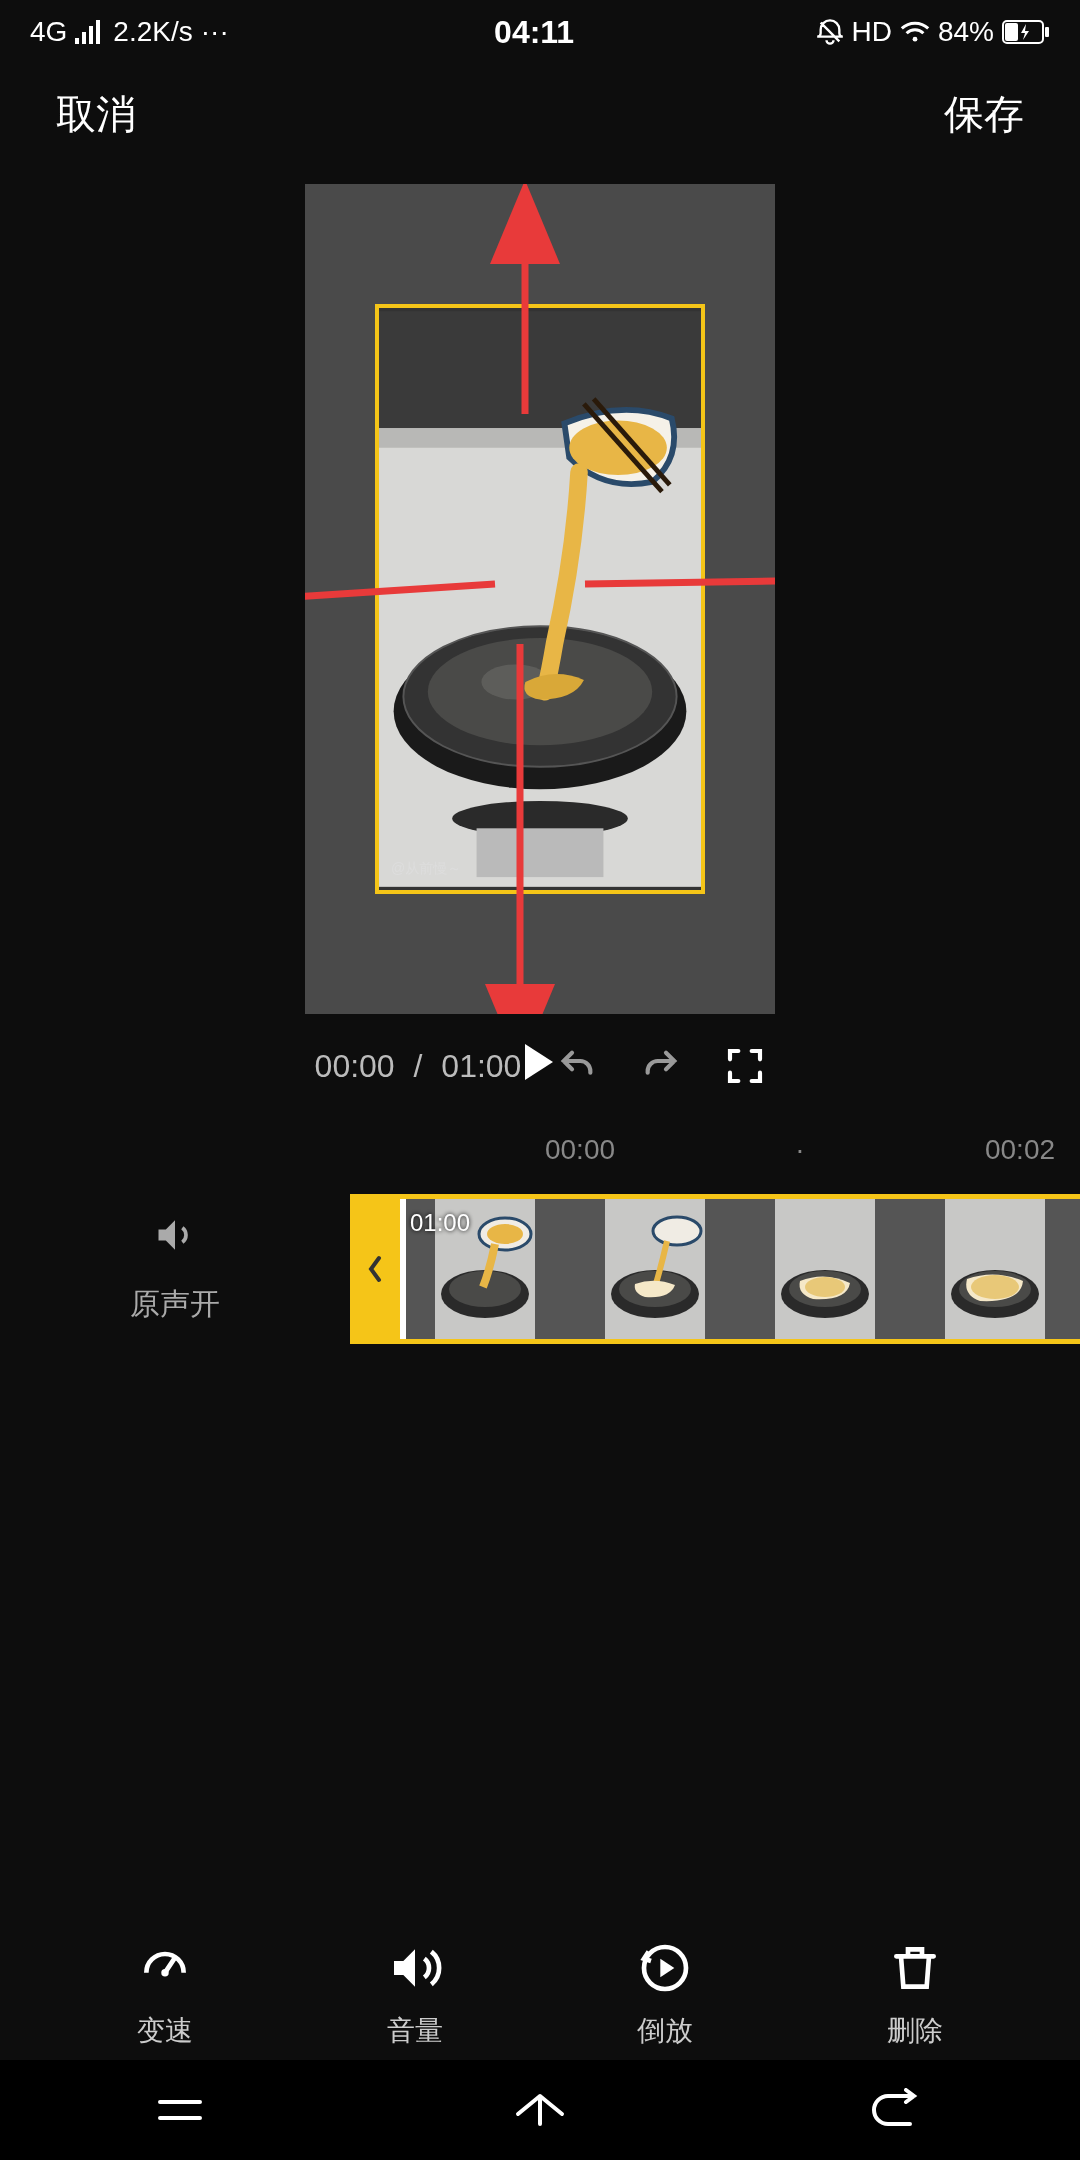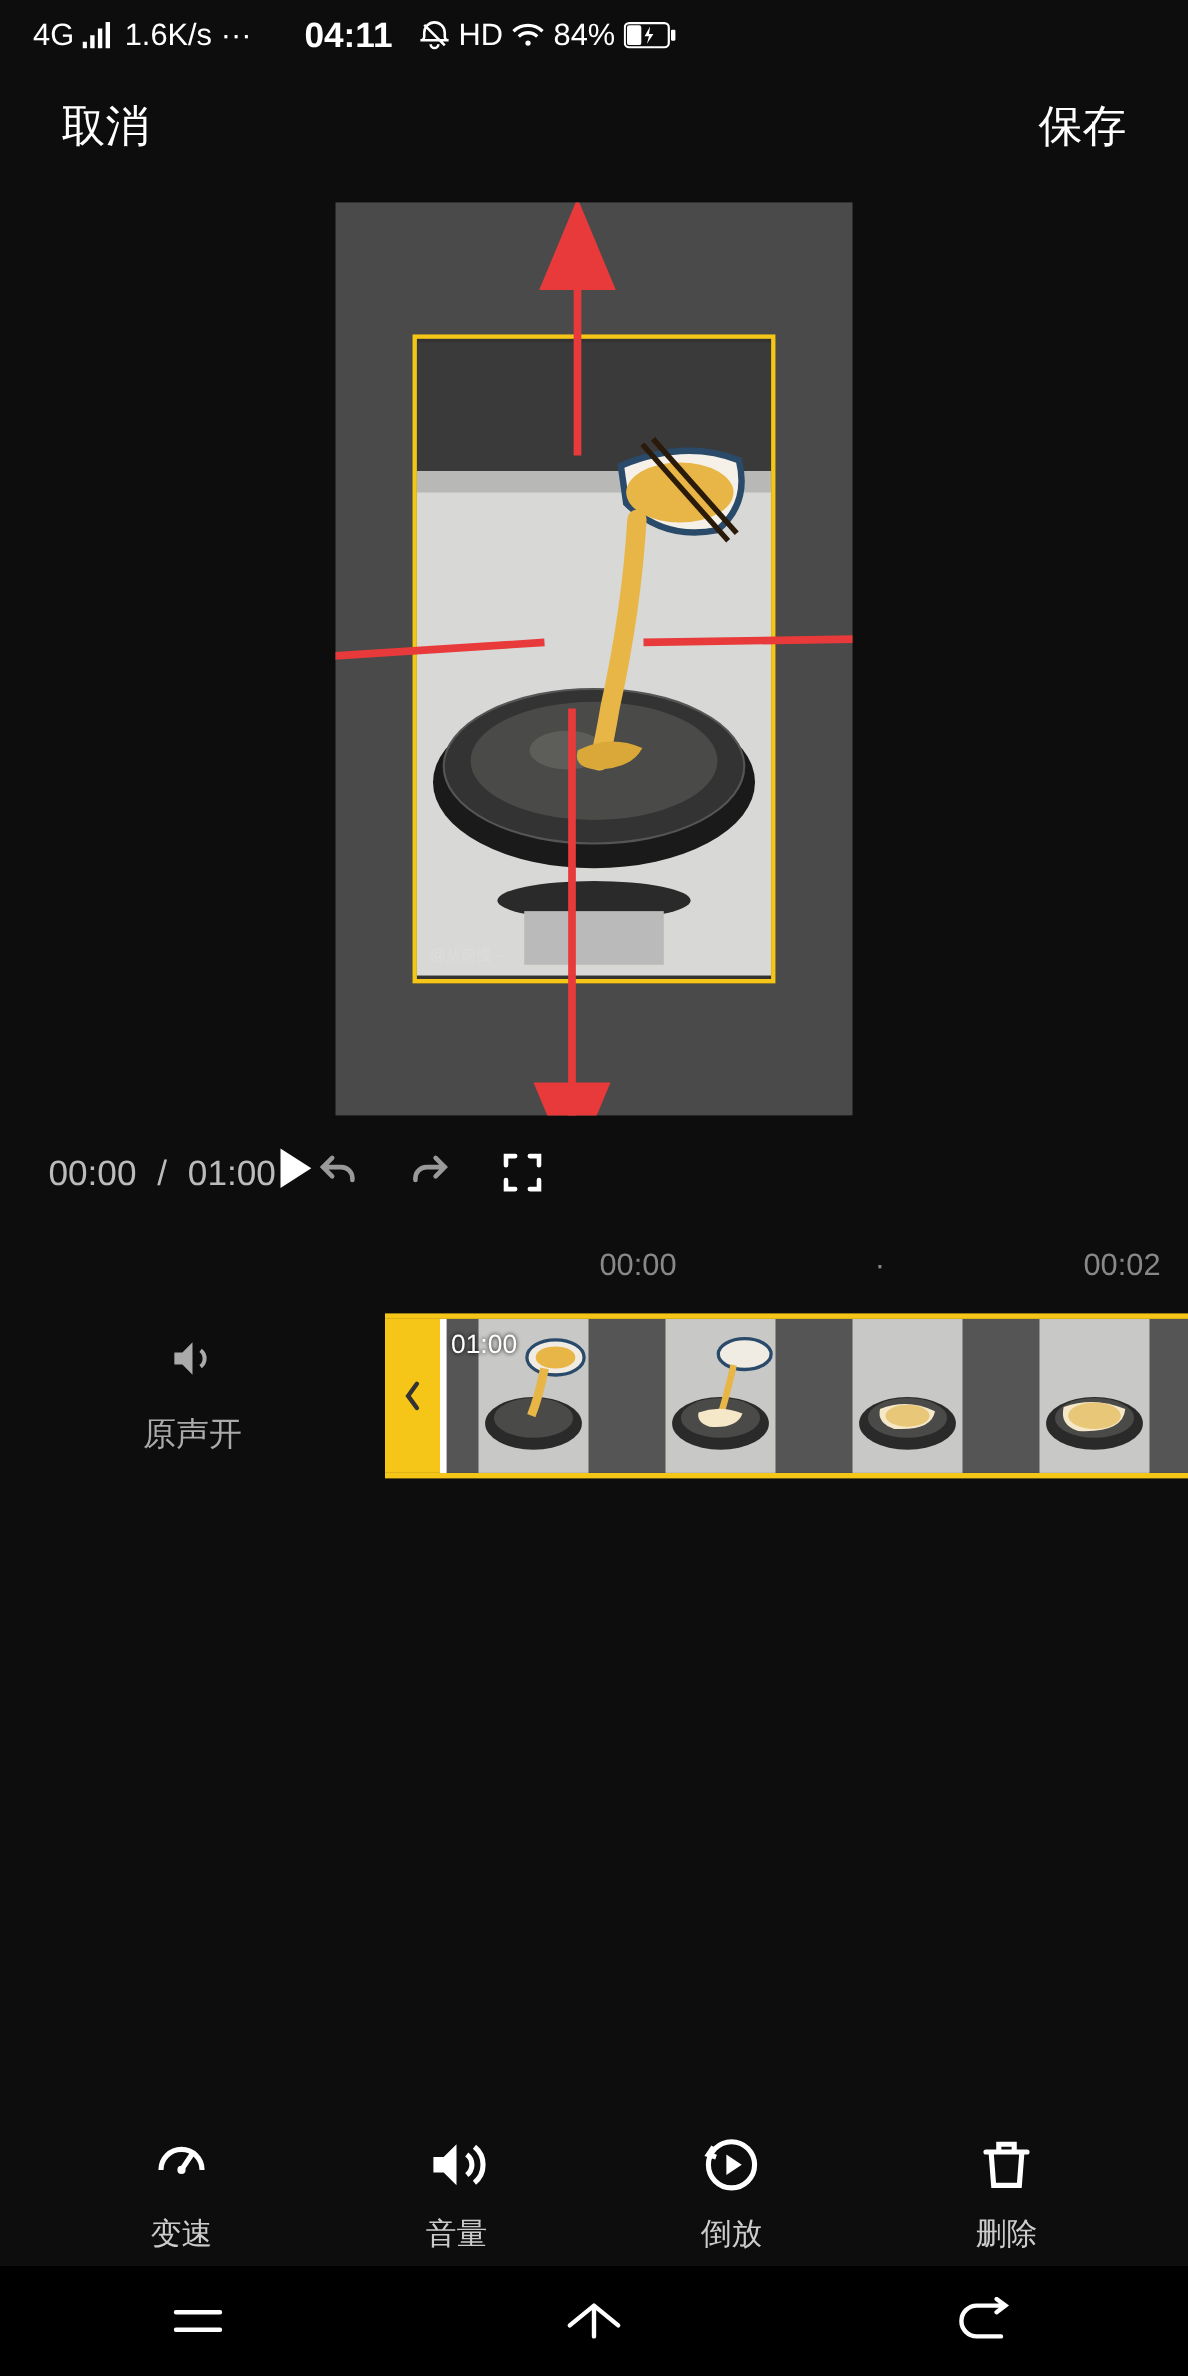--- a/index.html
+++ b/index.html
@@ -6,21 +6,21 @@
 body {
   width: 1080px; height: 2160px;
   background: #0d0d0d;
   font-family: -apple-system, "PingFang SC", sans-serif;
   color: #fff;
   overflow: hidden;
   position: relative;
 }
 
 .status-bar {
-  height: 64px; display: flex; align-items: center; justify-content: flex-start;
+  height: 64px; display: flex; align-items: center; justify-content: space-between;
   padding: 0 30px; font-size: 28px; font-weight: 500; gap: 24px;
 }
 .status-left, .status-right { display: flex; align-items: center; gap: 8px; }
 .status-center { font-size: 32px; font-weight: 600; margin-left: 24px; }
 
 
 .top-bar {
   height: 100px; display: flex; align-items: center; justify-content: space-between;
   padding: 0 56px; font-size: 40px;
 }
@@ -47,21 +47,21 @@
 .watermark {
   position: absolute; left: 12px; bottom: 12px;
   font-size: 14px; color: #ddd;
 }
 
 
 .arrows { position: absolute; inset: 0; pointer-events: none; }
 
 
 .play-row {
-  display: flex; align-items: center; justify-content: flex-start;
+  display: flex; align-items: center; justify-content: center;
   padding: 28px 44px; font-size: 32px; color: #bbb;
 }
 .play-center { color: #fff; }
 .play-right { display: flex; gap: 44px; align-items: center; }
 
 
 .ruler {
   display: flex; font-size: 28px; color: #888;
   padding: 16px 0 28px 0;
 }
@@ -119,21 +119,21 @@
 </style>
 </head>
 <body>
 
 <div class="status-bar">
   <div class="status-left">
     <span>4G</span>
     <svg width="30" height="24" viewBox="0 0 30 24">
         <path fill="#fff" d="M0 18h4v6H0zM7 12h4v12H7zM14 6h4v18h-4zM21 0h4v24h-4z"></path>
       </svg>
-    <span>1.6K/s</span>
+    <span>2.2K/s</span>
     <span>···</span>
   </div>
   <div class="status-center">04:11</div>
   <div class="status-right">
     <svg width="28" height="28" viewBox="0 0 24 24">
         <path fill="none" stroke="#fff" stroke-width="2" d="M12 2a8 8 0 018 8v3a3 3 0 003 3H1a3 3 0 003-3v-3a8 8 0 018-8zM9 19a3 3 0 006 0M4 4l16 16"></path>
       </svg>
     <span>HD</span>
     <svg width="30" height="24" viewBox="0 0 24 20">
         <path fill="#fff" d="M12 18a2 2 0 100-4 2 2 0 000 4z"></path>

